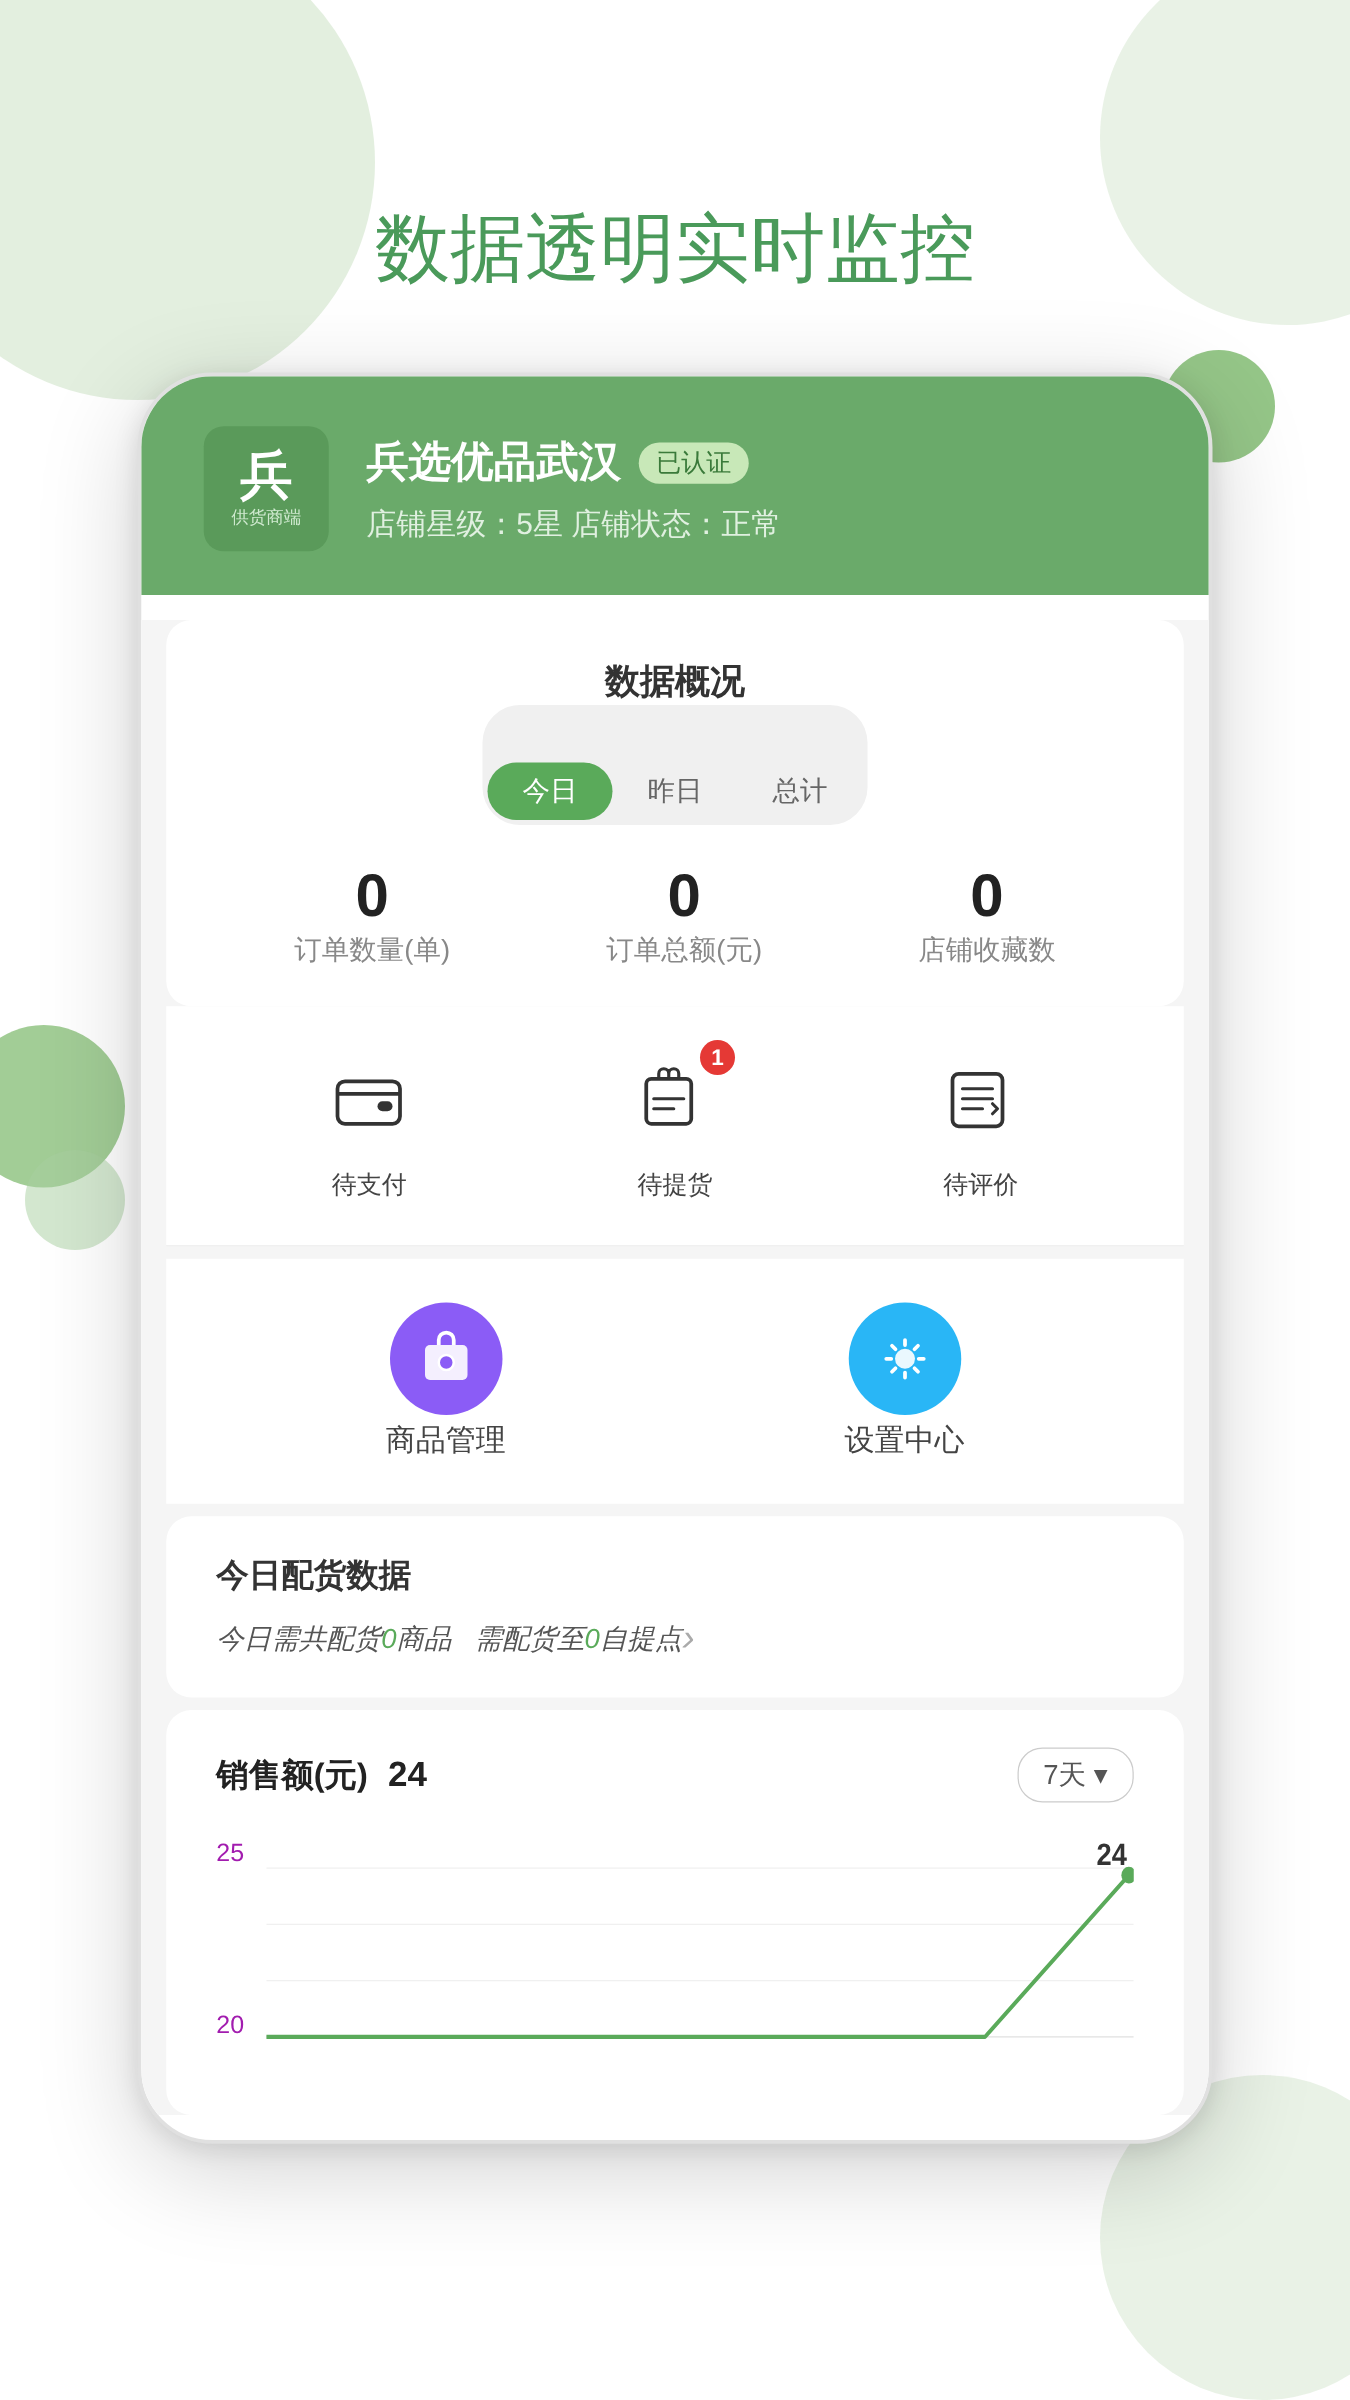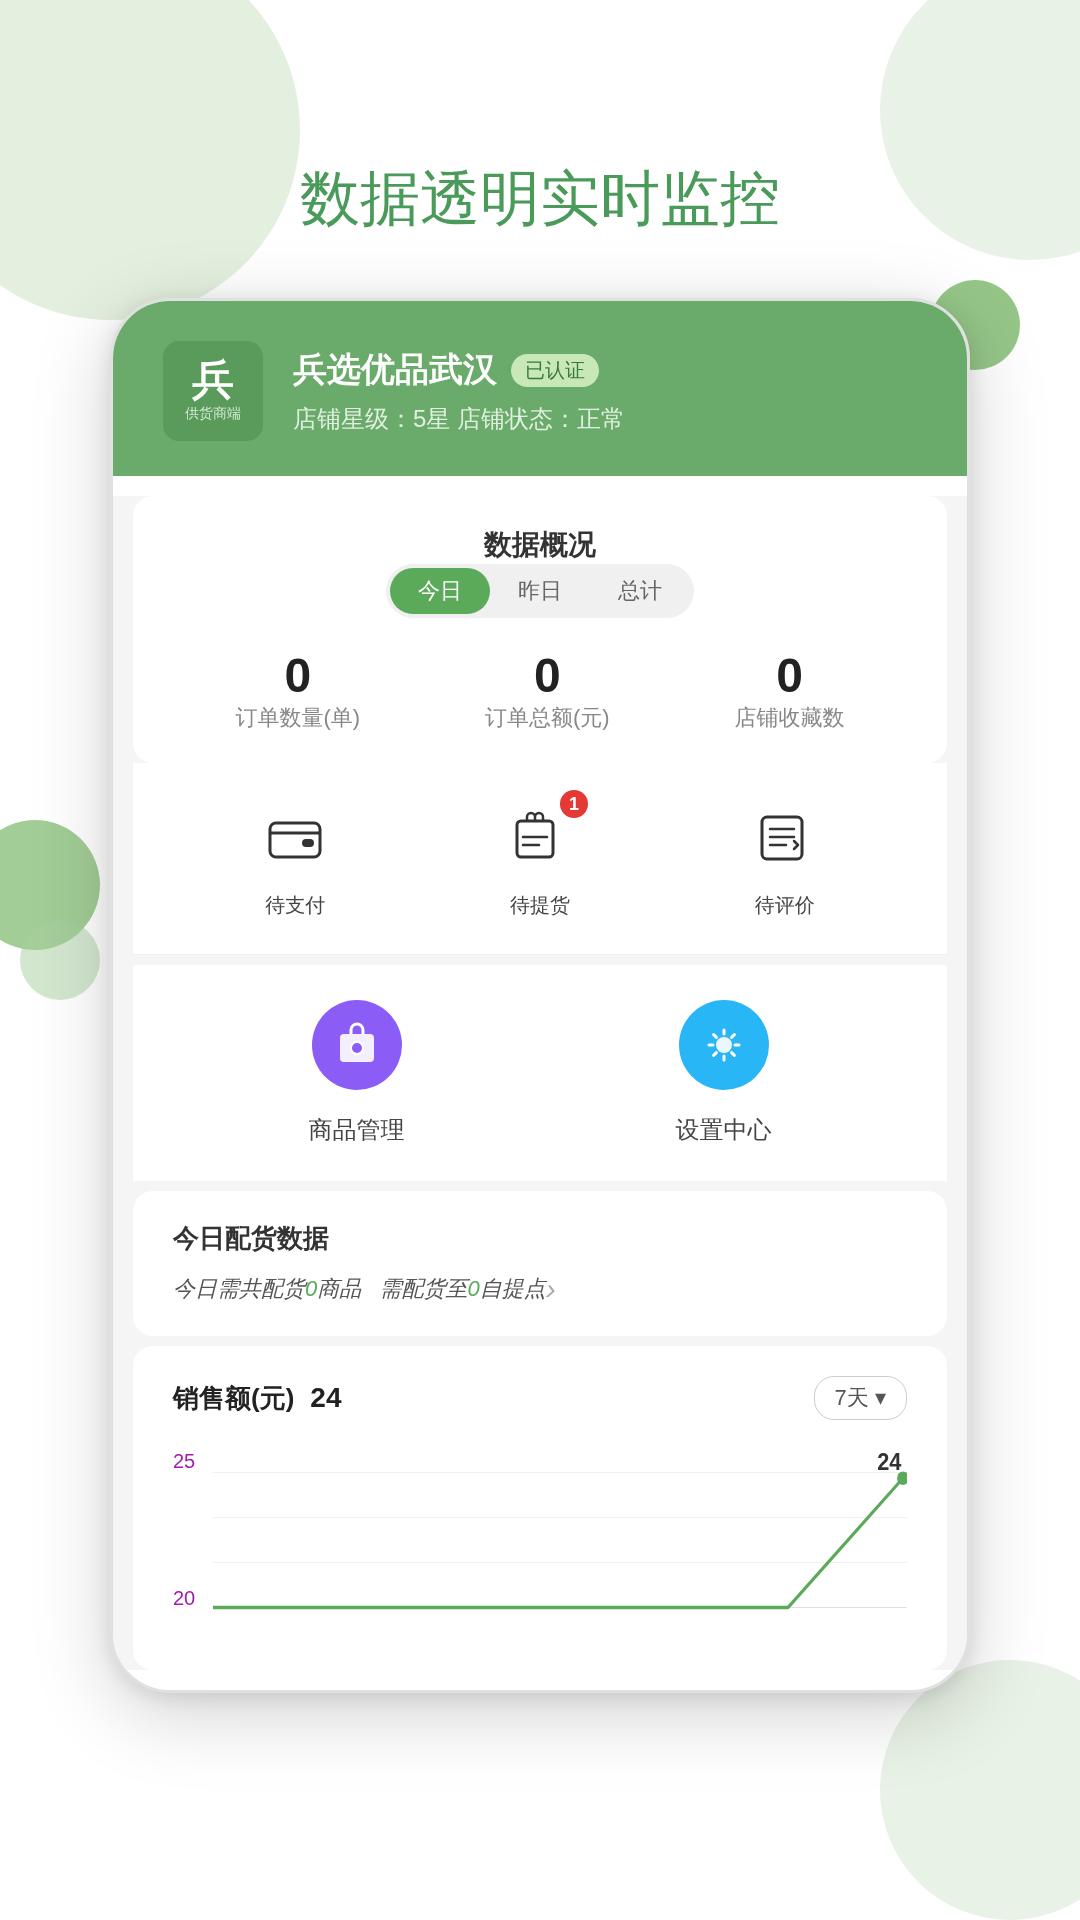--- a/index.html
+++ b/index.html
@@ -206,20 +206,21 @@
       border-radius: 30px;
       padding: 4px;
       gap: 0;
     }
     .tab-item {
       font-size: 22px;
       padding: 8px 28px;
       border-radius: 25px;
       color: #666;
       cursor: pointer;
+      margin-top: 42px;
     }
     .tab-item.active {
       background: #5aaa5a;
       color: #ffffff;
     }
 
     .stats-row {
       display: flex;
       justify-content: space-around;
       text-align: center;
@@ -298,21 +299,21 @@
       background: #ffffff;
       margin: 10px 20px 0 20px;
       padding: 35px 40px;
       display: flex;
       justify-content: space-around;
     }
     .feature-item {
       display: flex;
       flex-direction: column;
       align-items: center;
-      gap: 24px;
+      gap: 4px;
       cursor: pointer;
     }
     .feature-icon-circle {
       width: 90px;
       height: 90px;
       border-radius: 50%;
       display: flex;
       align-items: center;
       justify-content: center;
     }

